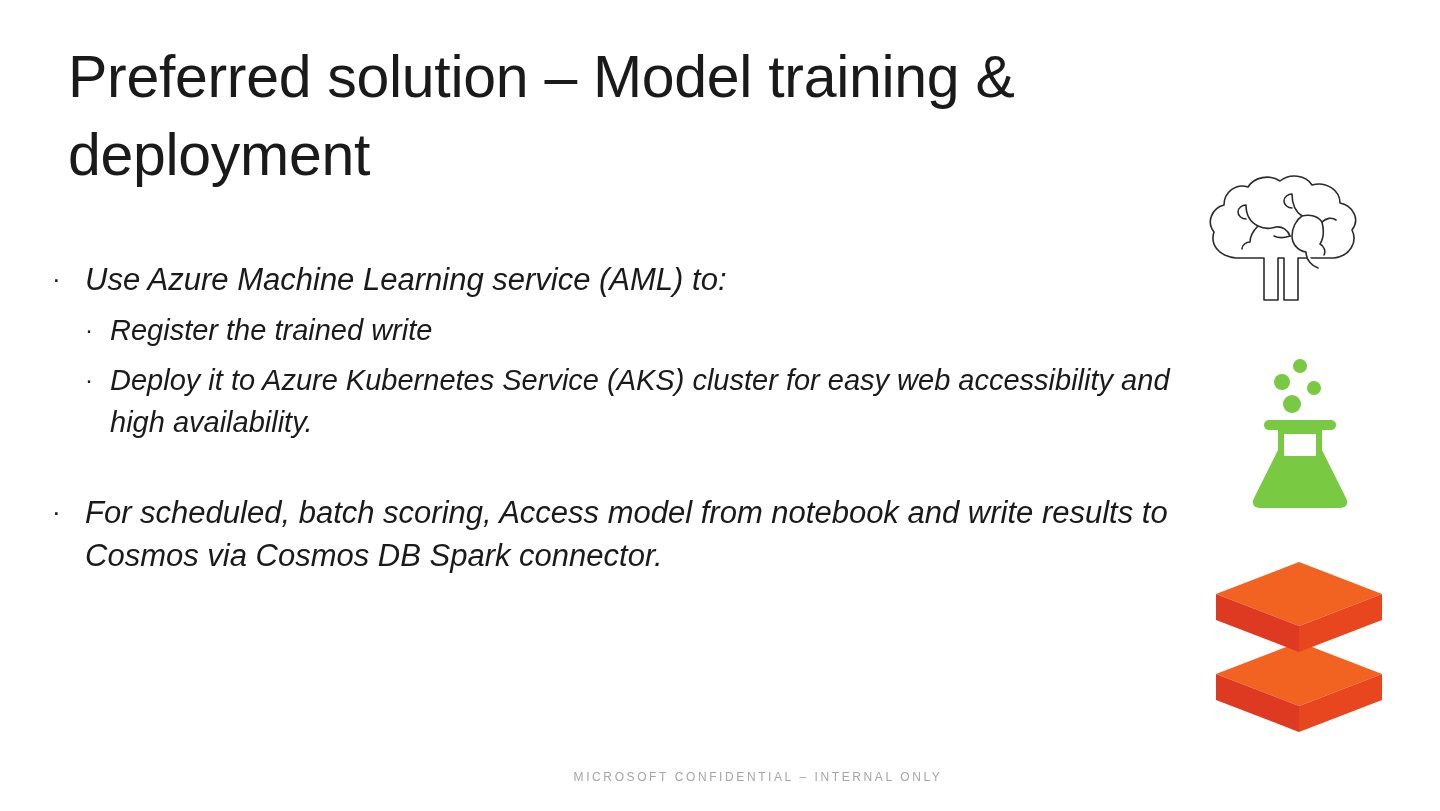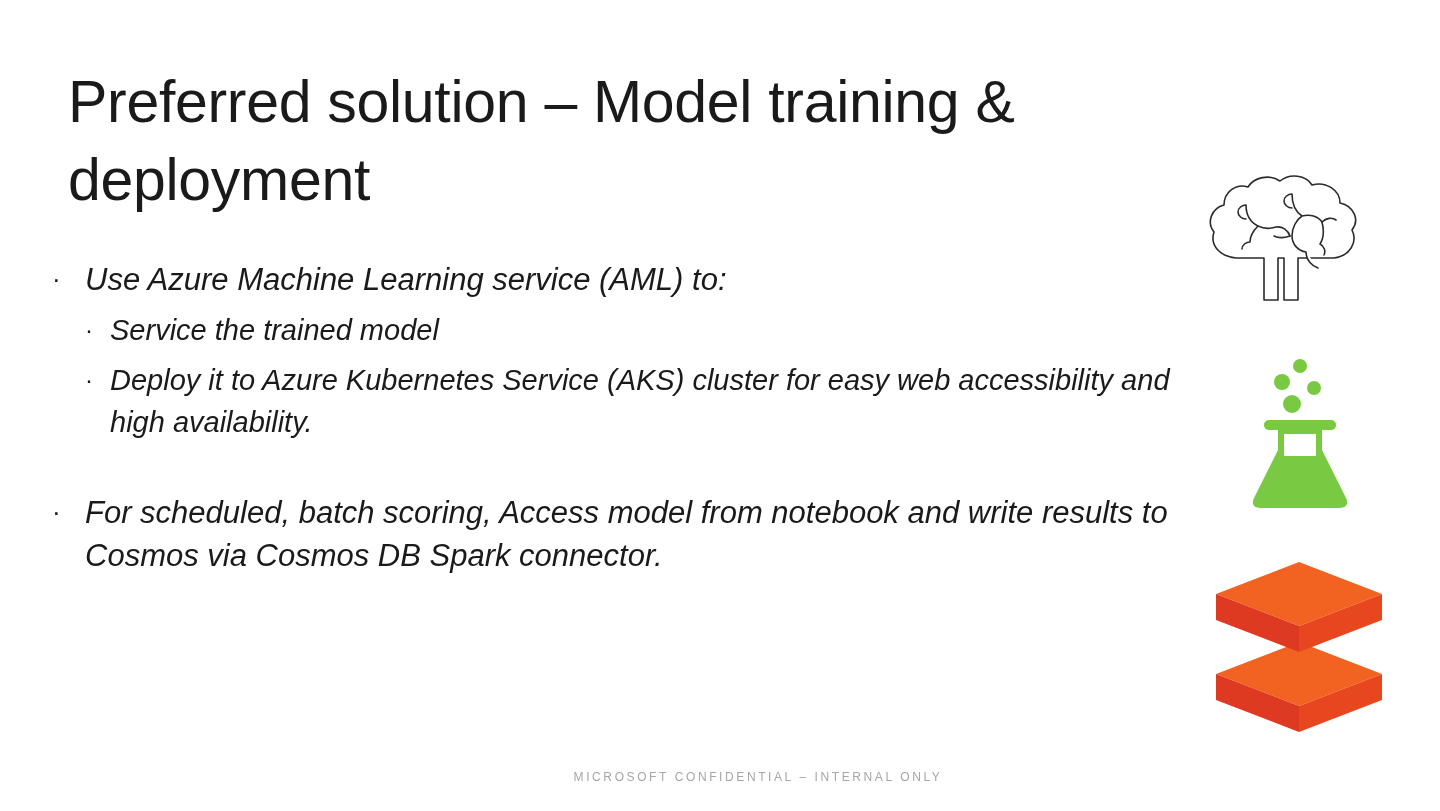--- a/index.html
+++ b/index.html
@@ -16,21 +16,21 @@
     width: 1440px;
     height: 811px;
     background: #ffffff;
     overflow: hidden;
   }
 
   
   .slide-title {
     position: absolute;
     left: 68px;
-    top: 63px;
+    top: 38px;
     width: 1060px;
     font-size: 59px;
     line-height: 78px;
     font-weight: 400;
     color: #1a1a1a;
     letter-spacing: -0.3px;
     white-space: pre-wrap;
   }
 
   
@@ -114,21 +114,21 @@
 
     <div class="bullet-row level-1">
       <span class="bullet-mark">·</span>
       <span class="bullet-text">Use Azure Machine Learning service (AML) to:</span>
     </div>
 
     <div class="spacer-sm"></div>
 
     <div class="bullet-row level-2">
       <span class="bullet-mark">·</span>
-      <span class="bullet-text">Service the trained model</span>
+      <span class="bullet-text">Register the trained write</span>
     </div>
 
     <div class="spacer-sm"></div>
 
     <div class="bullet-row level-2">
       <span class="bullet-mark">·</span>
       <span class="bullet-text">Deploy it to Azure Kubernetes Service (AKS) cluster for easy web accessibility and high availability.</span>
     </div>
 
     <div class="spacer-lg"></div>

